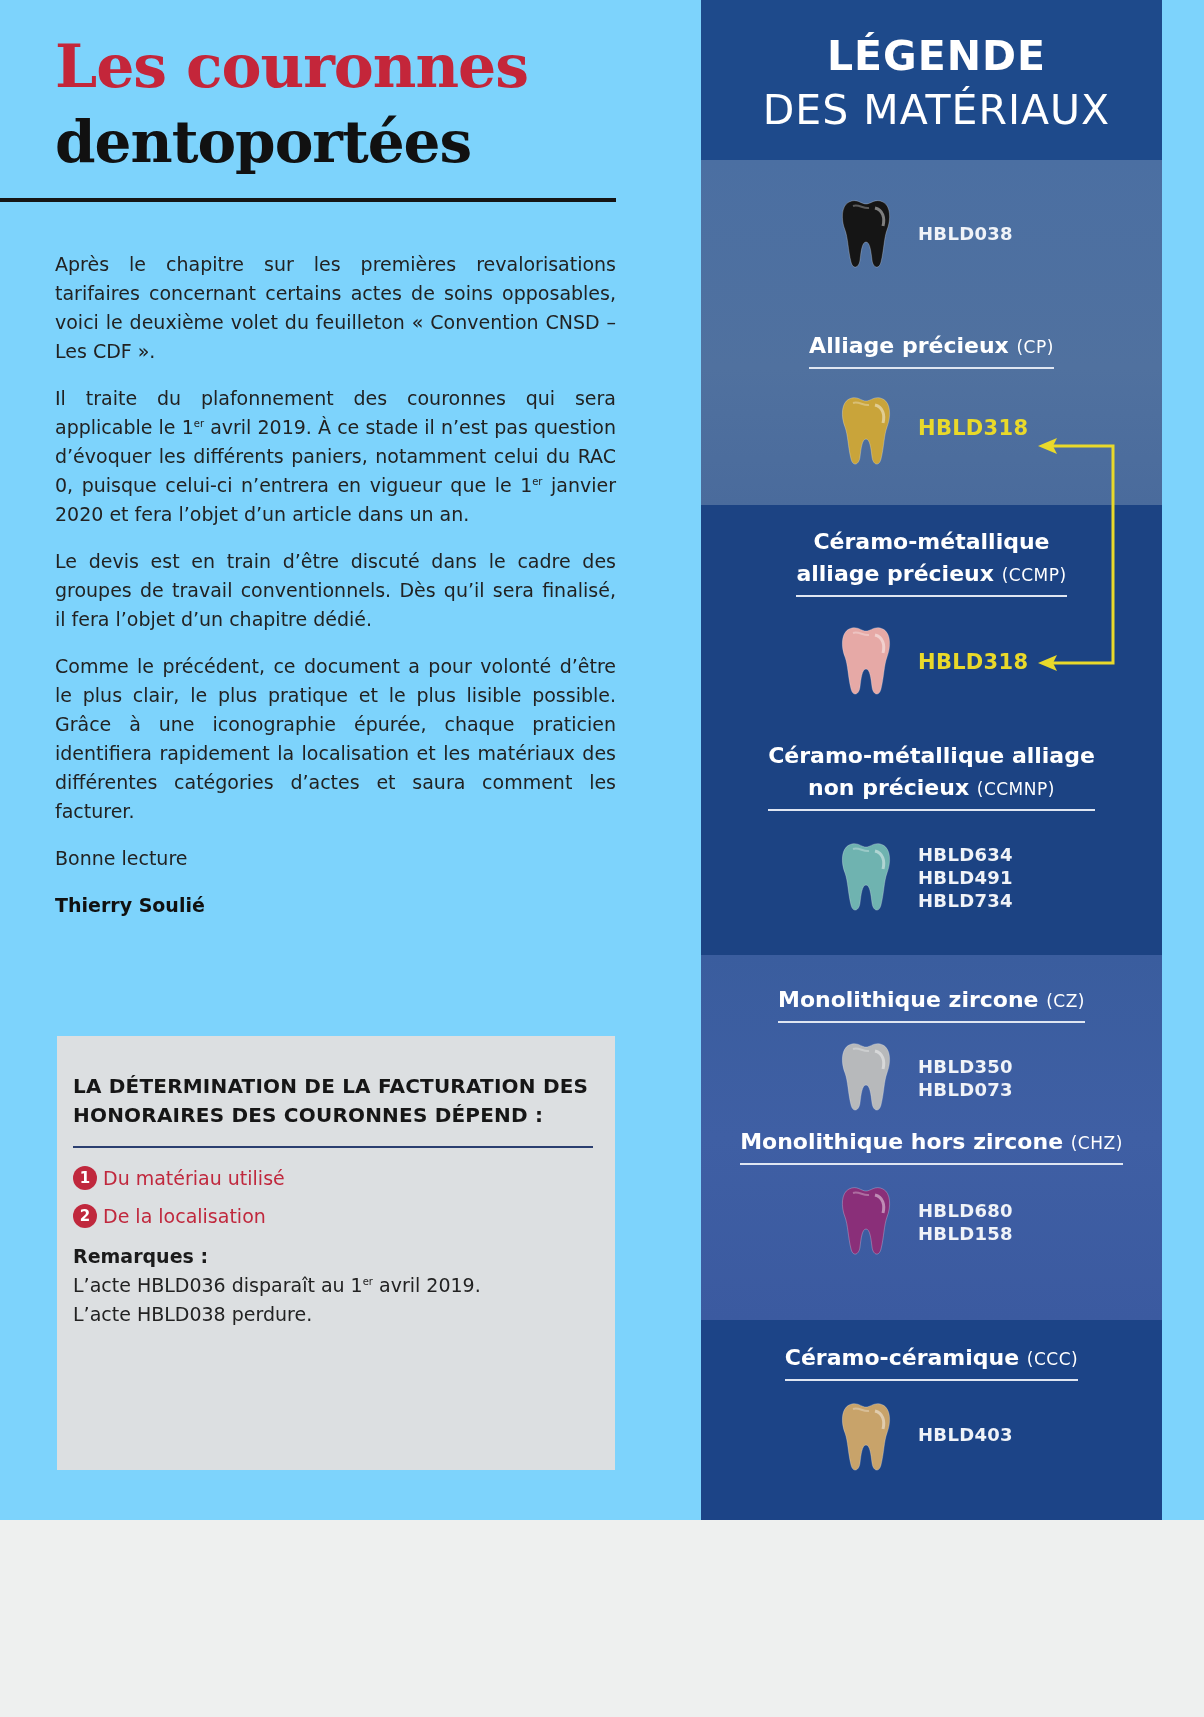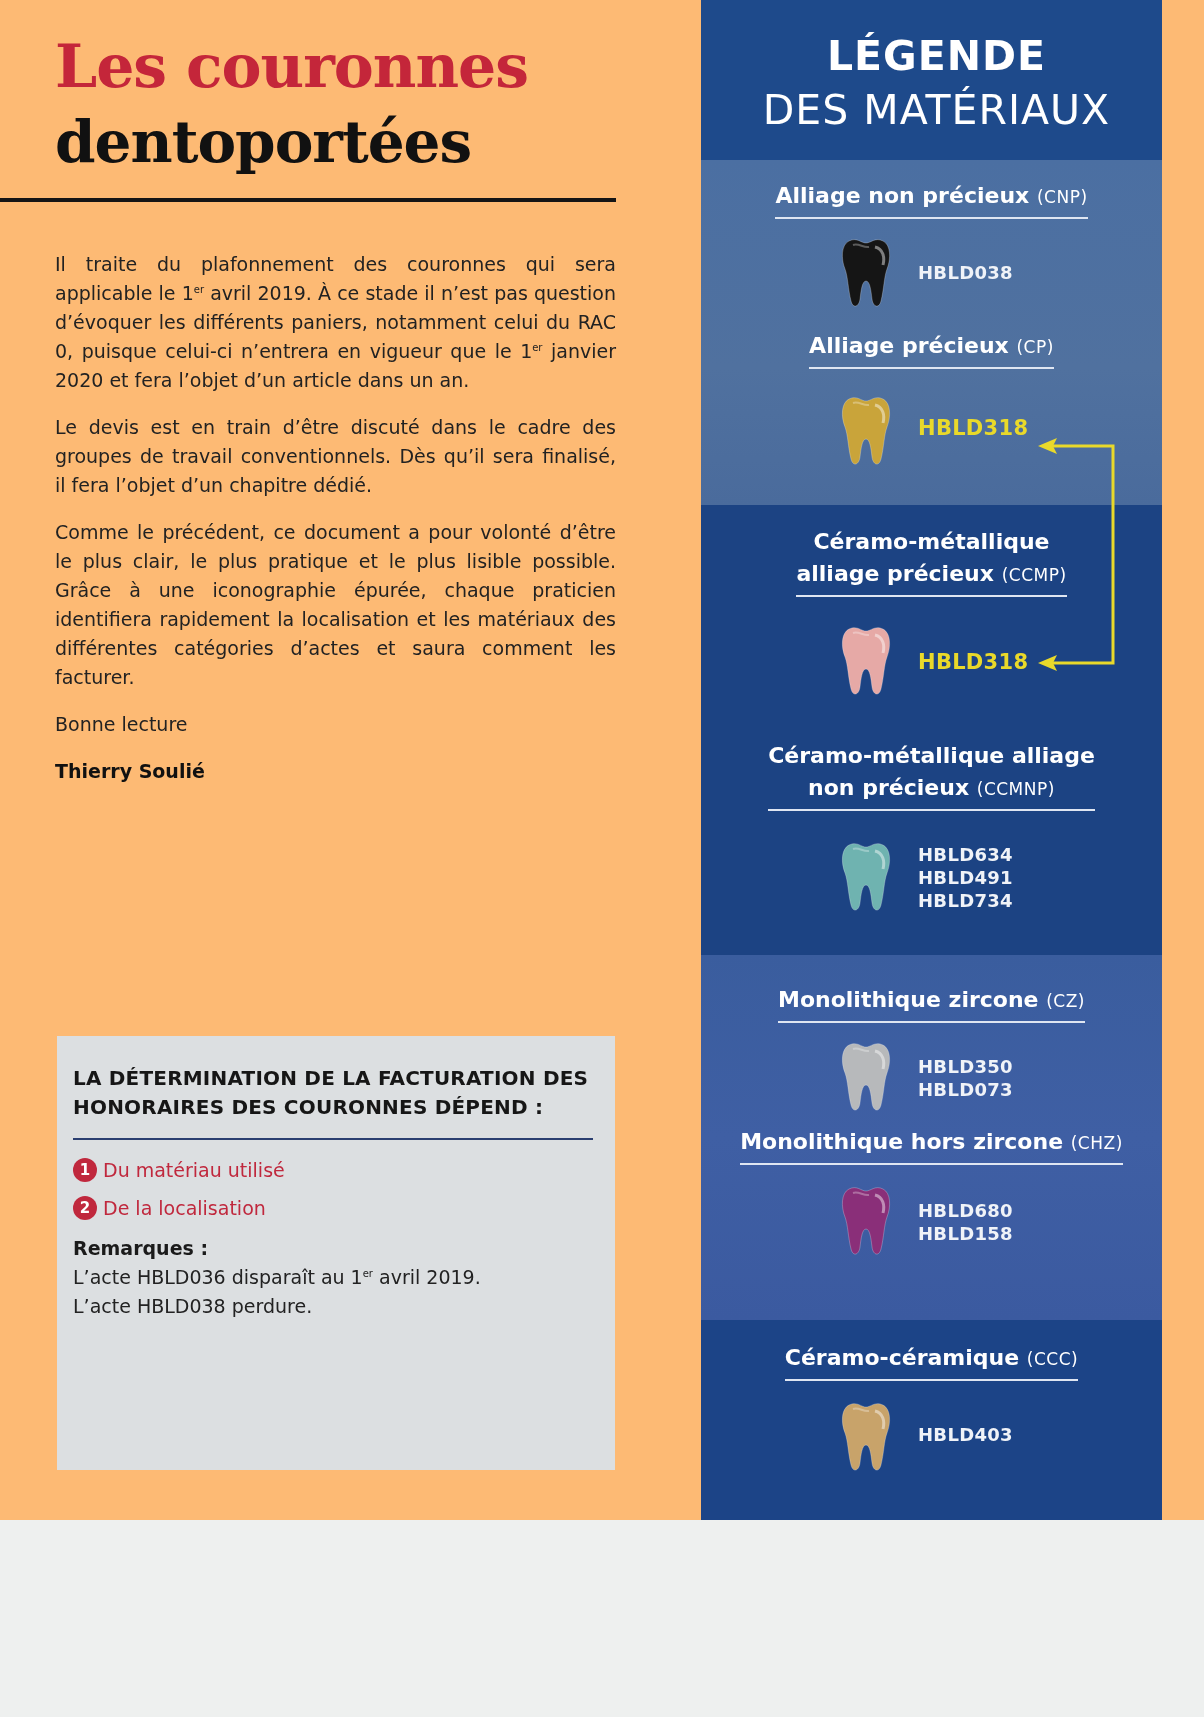--- a/index.html
+++ b/index.html
@@ -1,35 +1,35 @@
 <!DOCTYPE html>
 <html><head>
 <meta charset="utf-8">
 <style>
   * { box-sizing: border-box; margin: 0; padding: 0; }
   html, body { width: 1204px; height: 1717px; background: #f4f5f4; overflow: hidden; }
   body { position: relative; font-family: "DejaVu Sans", sans-serif; color: #1b1b1b; }
 
-  .page { position: absolute; left: 0; top: 0; width: 1204px; height: 1520px; background: #fdba74; }
+  .page { position: absolute; left: 0; top: 0; width: 1204px; height: 1520px; background: #7dd3fc; }
   .lower-sheet { position: absolute; left: 0; top: 1520px; width: 1204px; height: 197px; background: #eef0ef; }
 
   
   .title { position: absolute; left: 55px; top: 28px; font-family: "DejaVu Serif", "Liberation Serif", serif; font-weight: bold; line-height: 76px; }
   .title .l1 { display: block; color: #c4263a; font-size: 60px; letter-spacing: -1px; }
   .title .l2 { display: block; color: #111; font-size: 58px; letter-spacing: -1px; }
   .title-rule { position: absolute; left: 0; top: 198px; width: 616px; height: 4px; background: #151515; }
 
   .article { position: absolute; left: 55px; top: 250px; width: 561px; font-size: 19px; line-height: 29px; color: #222; }
   .article p { text-align: justify; margin-bottom: 18px; }
   .article .sign-a { margin-top: 4px; margin-bottom: 18px; }
   .article .sign-b { font-weight: bold; color: #111; }
   sup { font-size: 10px; vertical-align: 7px; line-height: 0; }
 
   
-  .infobox { position: absolute; left: 57px; top: 1036px; width: 558px; height: 434px; background: #dcdfe1; padding: 28px 16px 0 16px; }
+  .infobox { position: absolute; left: 57px; top: 1036px; width: 558px; height: 434px; background: #dcdfe1; padding: 36px 16px 0 16px; }
   .infobox h3 { font-size: 20px; line-height: 29px; font-weight: bold; color: #161616; letter-spacing: 0.2px; }
   .infobox .rule { width: 520px; height: 2px; background: #2b3f70; margin: 16px 0 18px 0; }
   .item { display: flex; align-items: center; color: #c0283d; font-size: 19px; margin-bottom: 14px; }
   .num { width: 24px; height: 24px; border-radius: 50%; background: #c0283d; color: #fff; font-weight: bold; font-size: 15px; display: inline-flex; align-items: center; justify-content: center; margin-right: 6px; }
   .infobox .conseq { font-size: 19px; line-height: 29px; color: #222; margin-top: 20px; }
   .infobox .rem-title { font-weight: bold; font-size: 19px; margin-top: 12px; line-height: 29px; }
   .infobox .rem { font-size: 19px; line-height: 29px; color: #222; }
 
   
   .legend { position: absolute; left: 701px; top: 0; width: 461px; height: 1520px; background: #1d4587; overflow: hidden; }
@@ -59,20 +59,21 @@
 
 <div class="page">
 
   <h1 class="title">
     <span class="l1">Les couronnes</span>
     <span class="l2">dentoportées</span>
   </h1>
   <div class="title-rule"></div>
 
   <div class="article">
+    <p>Après le chapitre sur les premières revalorisations tarifaires concernant certains actes de soins opposables, voici le deuxième volet du feuilleton « Convention CNSD – Les CDF ».</p>
     <p><span>Il traite du plafonnement des couronnes qui sera applicable le 1</span><sup>er</sup><span> avril 2019. À ce stade il n’est pas question d’évoquer les différents paniers, notamment celui du RAC 0, puisque celui-ci n’entrera en vigueur que le 1</span><sup>er</sup><span> janvier 2020 et fera l’objet d’un article dans un an.</span></p>
     <p>Le devis est en train d’être discuté dans le cadre des groupes de travail conventionnels. Dès qu’il sera finalisé, il fera l’objet d’un chapitre dédié.</p>
     <p>Comme le précédent, ce document a pour volonté d’être le plus clair, le plus pratique et le plus lisible possible. Grâce à une iconographie épurée, chaque praticien identifiera rapidement la localisation et les matériaux des différentes catégories d’actes et saura comment les facturer.</p>
     <div class="sign-a">Bonne lecture</div>
     <div class="sign-b">Thierry Soulié</div>
   </div>
 
   <div class="infobox">
     <h3>LA DÉTERMINATION DE LA FACTURATION DES HONORAIRES DES COURONNES DÉPEND :</h3>
     <div class="rule"></div>
@@ -95,21 +96,20 @@
     <div class="band b-dark1"></div>
     <div class="band b-mid"></div>
     <div class="band b-dark2"></div>
 
     <div class="legend-title">
       <span class="t1">LÉGENDE</span>
       <span class="t2">DES MATÉRIAUX</span>
     </div>
 
     <div class="sec" style="top:180px">
-      <div class="sec-title"><span>Alliage non précieux</span> <span class="abbr">(CNP)</span></div>
       <div class="sec-body">
         <svg class="tooth" viewBox="0 0 54 72">
             <path d="M10 4 C18 0 22 6 27 6 C32 6 36 0 44 4 C52 8 52 22 48 32 C45 40 45 52 42 64 C40 72 34 70 33 62 C32 54 31 44 27 44 C23 44 22 54 21 62 C20 70 14 72 12 64 C9 52 9 40 6 32 C2 22 2 8 10 4 Z" fill="#151515" stroke="rgba(255,255,255,0.25)"></path>
             <path d="M36 10 C44 12 46 20 44 28" stroke="rgba(255,255,255,0.45)" stroke-width="3" fill="none"></path>
             <path d="M14 8 C20 6 24 11 30 10" stroke="rgba(255,255,255,0.3)" stroke-width="2" fill="none"></path>
           </svg>
         <div class="codes" style="top:24px">
             <div>HBLD038</div>
           </div>
       </div>

